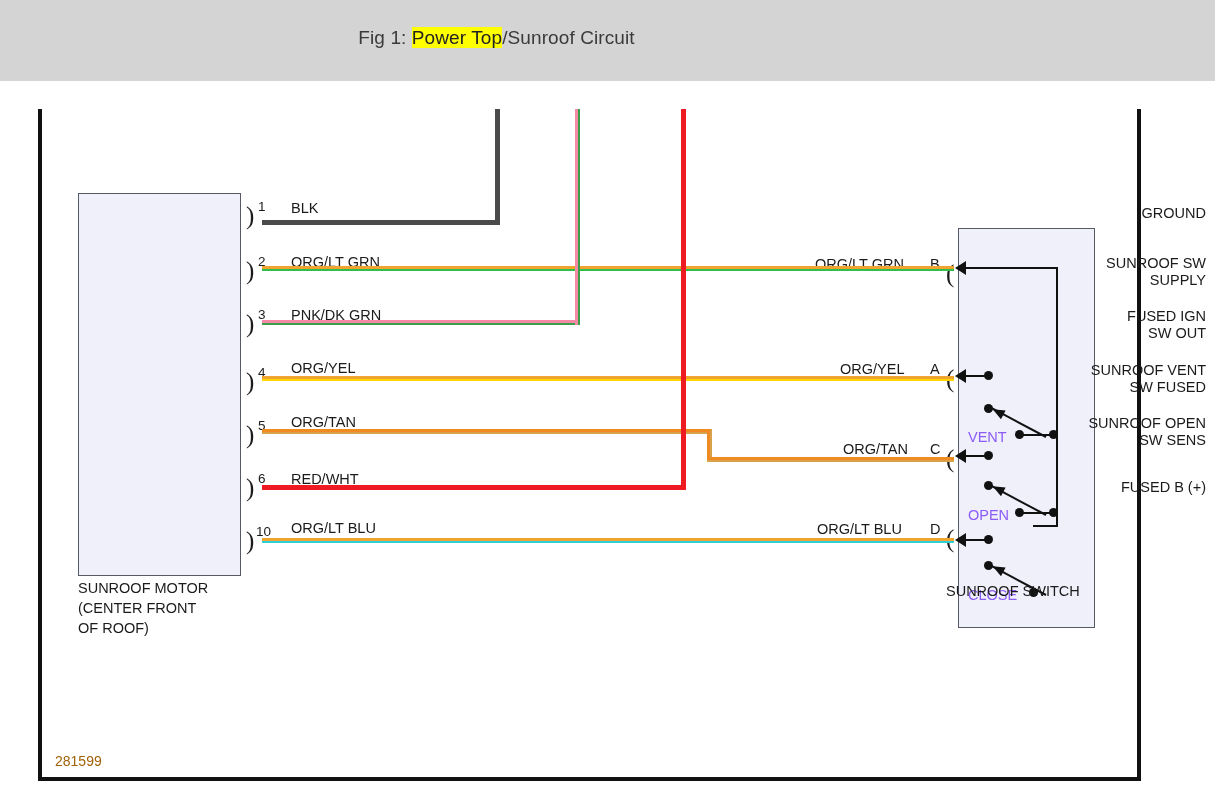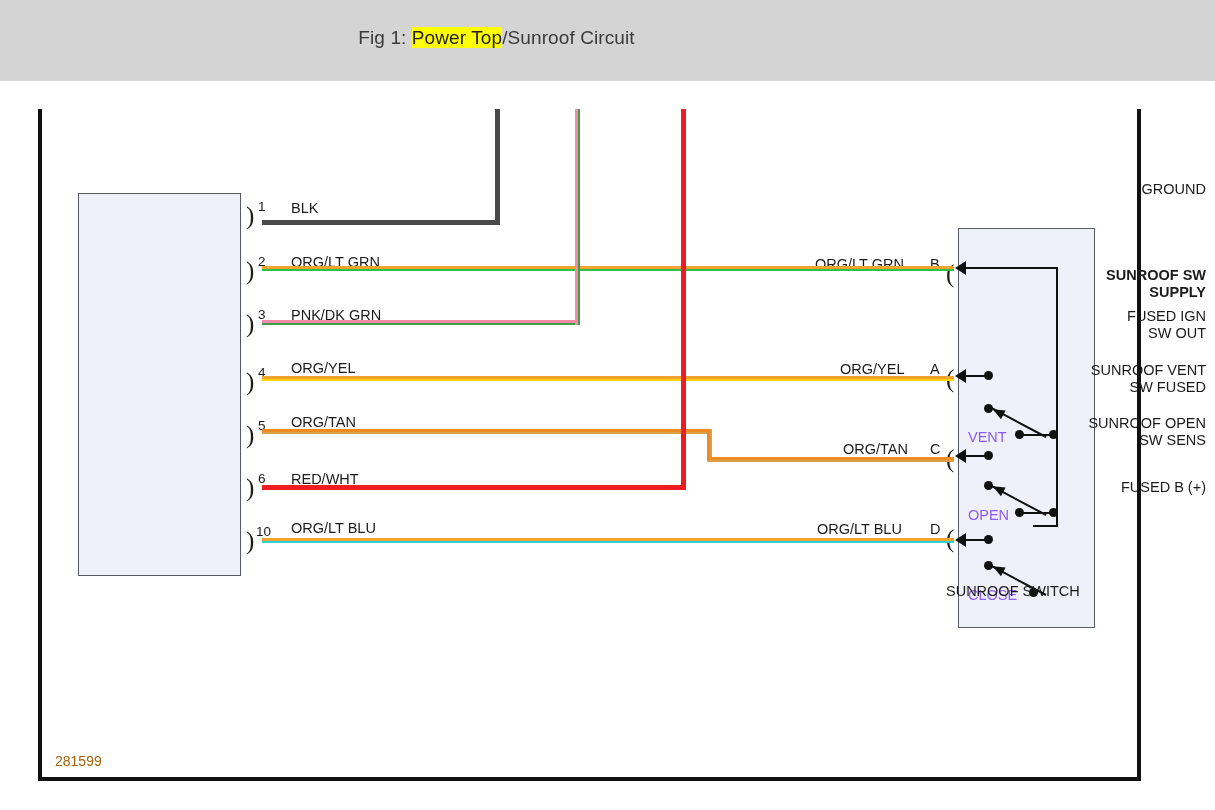--- a/index.html
+++ b/index.html
@@ -100,22 +100,22 @@
 
 <div id="canvas">
 
   <div class="abs" id="frame-left"></div>
   <div class="abs" id="frame-bottom"></div>
   <div class="abs" id="frame-right"></div>
 
   <div class="abs comp-box" id="motor-box"></div>
   <div class="abs comp-box" id="switch-box"></div>
 
-  <div class="pin-label" style="top:100px;margin-left:25px;">GROUND</div>
-  <div class="pin-label" style="top:186px;font-weight:bold;">SUNROOF SW
+  <div class="pin-label" style="top:124px;margin-left:25px;">GROUND</div>
+  <div class="pin-label" style="top:174px;">SUNROOF SW
 SUPPLY</div>
   <div class="pin-label" style="top:227px;">FUSED IGN
 SW OUT</div>
   <div class="pin-label" style="top:281px;">SUNROOF VENT
 SW FUSED</div>
   <div class="pin-label" style="top:334px;">SUNROOF OPEN
 SW SENS</div>
   <div class="pin-label" style="top:398px;">FUSED B (+)</div>
 
   <div class="conn-l" style="left:246px;top:122px;">)</div>
@@ -234,17 +234,20 @@
   <div class="sw-line" style="left:1046px;top:513px;width:64px;transform:rotate(-152deg);"></div>
   <div class="sw-dot" style="left:1029px;top:507px;"></div>
   <div class="sw-bus" style="left:1033px;top:444px;width:25px;height:2px;"></div>
   <div class="sw-label" style="left:968px;top:506px;">CLOSE</div>
   <div class="blade-head" style="left:992px;top:483px;border-top:5px solid transparent;border-bottom:5px solid transparent;border-right:12px solid #111;transform:rotate(28deg);"></div>
 
   <div class="arrow-l" style="left:955px;top:452px;"></div>
   <div class="arrow-stem" style="left:966px;top:458px;width:24px;"></div>
   <div class="sw-dot" style="left:984px;top:454px;"></div>
 
+  <div class="caption" style="left:78px;top:497px;">SUNROOF MOTOR
+(CENTER FRONT
+OF ROOF)</div>
   <div class="caption" style="left:946px;top:500px;">SUNROOF SWITCH</div>
 
   <div id="fig-id">281599</div>
 
 </div>
 
 </body></html>

